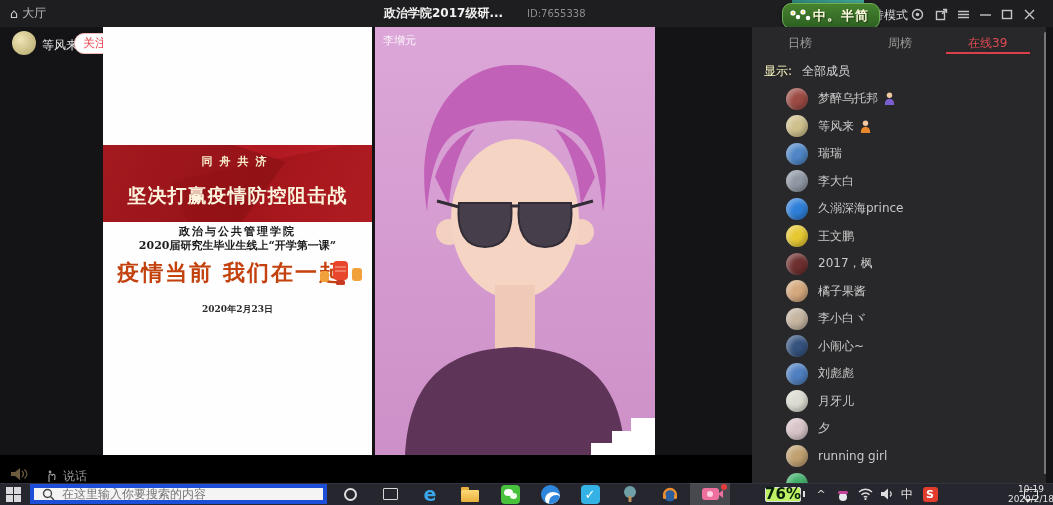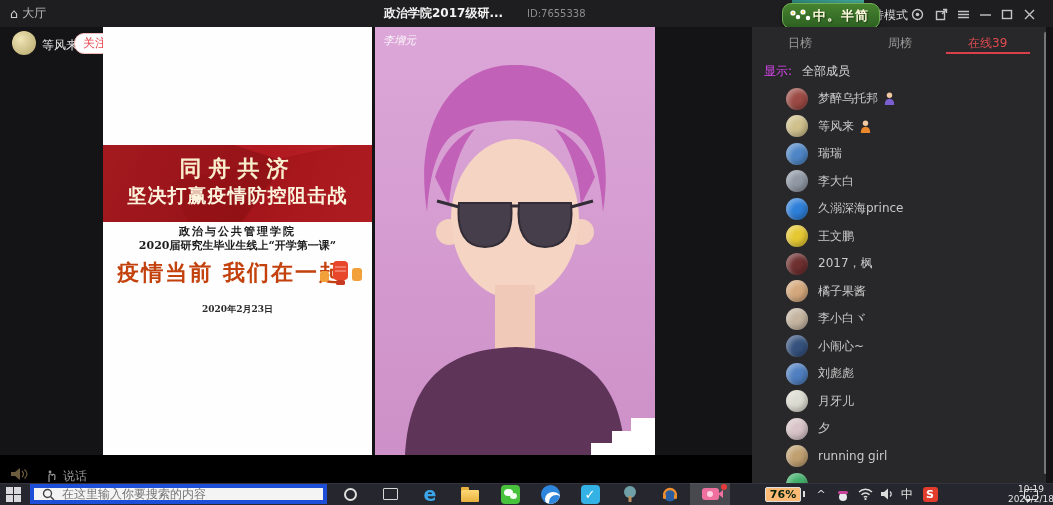--- a/index.html
+++ b/index.html
@@ -33,43 +33,43 @@
   .micqueuebtn{left:123px;top:34px;height:19px;padding:0 9px 0 7px;border-radius:10px;background:#a7a8ab;
                color:#fff;font-size:12px;display:flex;align-items:center;gap:3px;}
 
   
   .slide{left:103px;top:27px;width:269px;height:428px;background:#fefefe;overflow:hidden;}
   .banner{position:absolute;left:0;top:118px;width:269px;height:77px;
           background:linear-gradient(115deg,#c4222a 0%,#b01920 55%,#c1252b 100%);overflow:hidden;}
   .banner .flag1{position:absolute;left:-30px;top:-20px;width:180px;height:120px;background:rgba(90,6,8,.30);transform:rotate(18deg) skewX(-18deg);}
   .banner .flag2{position:absolute;left:90px;top:10px;width:220px;height:120px;background:rgba(140,15,18,.35);transform:rotate(-12deg) skewX(12deg);}
   .banner-l1{position:absolute;left:0;top:9px;width:100%;text-align:center;color:#f8edcd;
-             font-family:"DejaVu Serif","Liberation Serif",serif;font-size:22px;font-weight:bold;letter-spacing:7px;}
+             font-family:"DejaVu Serif","Liberation Serif",serif;font-size:11px;font-weight:bold;letter-spacing:7px;}
   .banner-l2{position:absolute;left:0;top:38px;width:100%;text-align:center;color:#fbf3dc;
              font-family:"DejaVu Serif","Liberation Serif",serif;font-size:19px;font-weight:bold;letter-spacing:1px;}
   .org1{position:absolute;left:0;top:197px;width:100%;text-align:center;color:#1c1c1c;
         font-family:"DejaVu Serif","Liberation Serif",serif;font-size:11px;font-weight:bold;letter-spacing:2px;}
   .org2{position:absolute;left:0;top:211px;width:100%;text-align:center;color:#1c1c1c;
         font-family:"DejaVu Serif","Liberation Serif",serif;font-size:11px;font-weight:bold;}
   .slogan{position:absolute;left:0;top:231px;width:240px;text-align:right;color:#c2410c;
           font-size:22px;font-weight:bold;letter-spacing:2px;}
   .fists{position:absolute;left:216px;top:232px;}
   .slidedate{position:absolute;left:0;top:276px;width:100%;text-align:center;color:#2a2a2a;
              font-family:"DejaVu Serif","Liberation Serif",serif;font-size:9px;font-weight:bold;}
 
   
   .video{left:375px;top:27px;width:280px;height:428px;background:#d59dd1;overflow:hidden;}
-  .vlabel{position:absolute;left:8px;top:6px;color:rgba(255,255,255,.88);font-size:11px;z-index:3;font-style:italic;}
+  .vlabel{position:absolute;left:8px;top:6px;color:rgba(255,255,255,.88);font-size:11px;z-index:3;}
 
   
   .sidebar{left:752px;top:27px;width:294px;height:456px;background:#28282a;overflow:hidden;}
   .tab{position:absolute;top:8px;font-size:12px;color:#9b9b9b;}
   .tab.active{color:#e24a51;}
   .tabline{position:absolute;left:194px;top:25px;width:84px;height:2px;background:#d8414a;}
-  .filterlbl{position:absolute;left:12px;top:36px;font-size:12px;color:#d946ef;text-align:center;}
+  .filterlbl{position:absolute;left:12px;top:36px;font-size:12px;color:#fef9c3;text-align:center;}
   .filterval{position:absolute;left:50px;top:36px;font-size:12px;color:#dadada;}
   .memberlist{position:absolute;left:0;top:58px;width:290px;padding-left:24px;}
   .mrow{display:flex;align-items:center;height:27.5px;padding-left:10px;}
   .mav{width:22px;height:22px;border-radius:50%;flex:0 0 22px;
        box-shadow:inset 3px 3px 5px rgba(255,255,255,.35), inset -2px -3px 5px rgba(0,0,0,.25);}
   .mname{margin-left:10px;color:#c9c9c9;font-size:12px;white-space:nowrap;}
   .mbadge{margin-left:6px;display:inline-flex;}
   .scrollbar{position:absolute;left:292px;top:5px;width:3px;height:442px;background:#767678;border-radius:2px;}
 
   
@@ -80,22 +80,22 @@
   .taskbar{left:0;top:483px;width:1053px;height:22px;background:#26262e;border-top:1px solid #33333d;box-sizing:border-box;}
   .startbtn{left:6px;top:487px;width:16px;height:16px;display:grid;grid-template-columns:7px 7px;grid-template-rows:7px 7px;gap:1px;}
   .startbtn span{background:#d9d9de;}
   .searchbox{left:30px;top:484px;width:297px;height:20px;background:#f4f4f4;border:4px solid #1d4ed8;box-sizing:border-box;display:flex;align-items:center;}
   .searchbox input{border:none;outline:none;background:transparent;font-size:12px;color:#333;width:250px;margin-left:5px;
                    font-family:"DejaVu Sans","Liberation Sans",sans-serif;}
   .slot{top:483px;width:40px;height:22px;display:flex;align-items:center;justify-content:center;}
   .slot.activeapp{background:rgba(255,255,255,.16);}
   .tray{top:483px;height:22px;display:flex;align-items:center;justify-content:center;color:#e4e4e4;}
   .battery{left:762px;width:46px;gap:2px;}
-  .batbody{width:34px;height:13px;border:1px solid #dedede;background:#fdba74;border-radius:2px;
-           display:flex;align-items:center;justify-content:center;color:#06220a;font-size:11px;font-weight:bold;}
+  .batbody{width:34px;height:13px;border:1px solid #dedede;background:#bef264;border-radius:2px;
+           display:flex;align-items:center;justify-content:center;color:#06220a;font-size:15px;font-weight:bold;}
   .batnub{width:2px;height:6px;background:#dedede;}
   .chev{left:812px;width:18px;font-size:11px;color:#d8d8d8;}
   .trayqq{left:834px;width:18px;}
   .traywifi{left:856px;width:18px;}
   .trayvol{left:878px;width:18px;}
   .ime{left:898px;width:18px;font-size:12px;}
   .sogou{left:920px;width:20px;}
   .sogou .sq{width:15px;height:15px;border-radius:3px;background:#e23c2d;color:#fff;font-size:11px;font-weight:bold;
              display:flex;align-items:center;justify-content:center;}
   .clock{left:995px;width:72px;flex-direction:column;font-size:9px;line-height:10px;}

